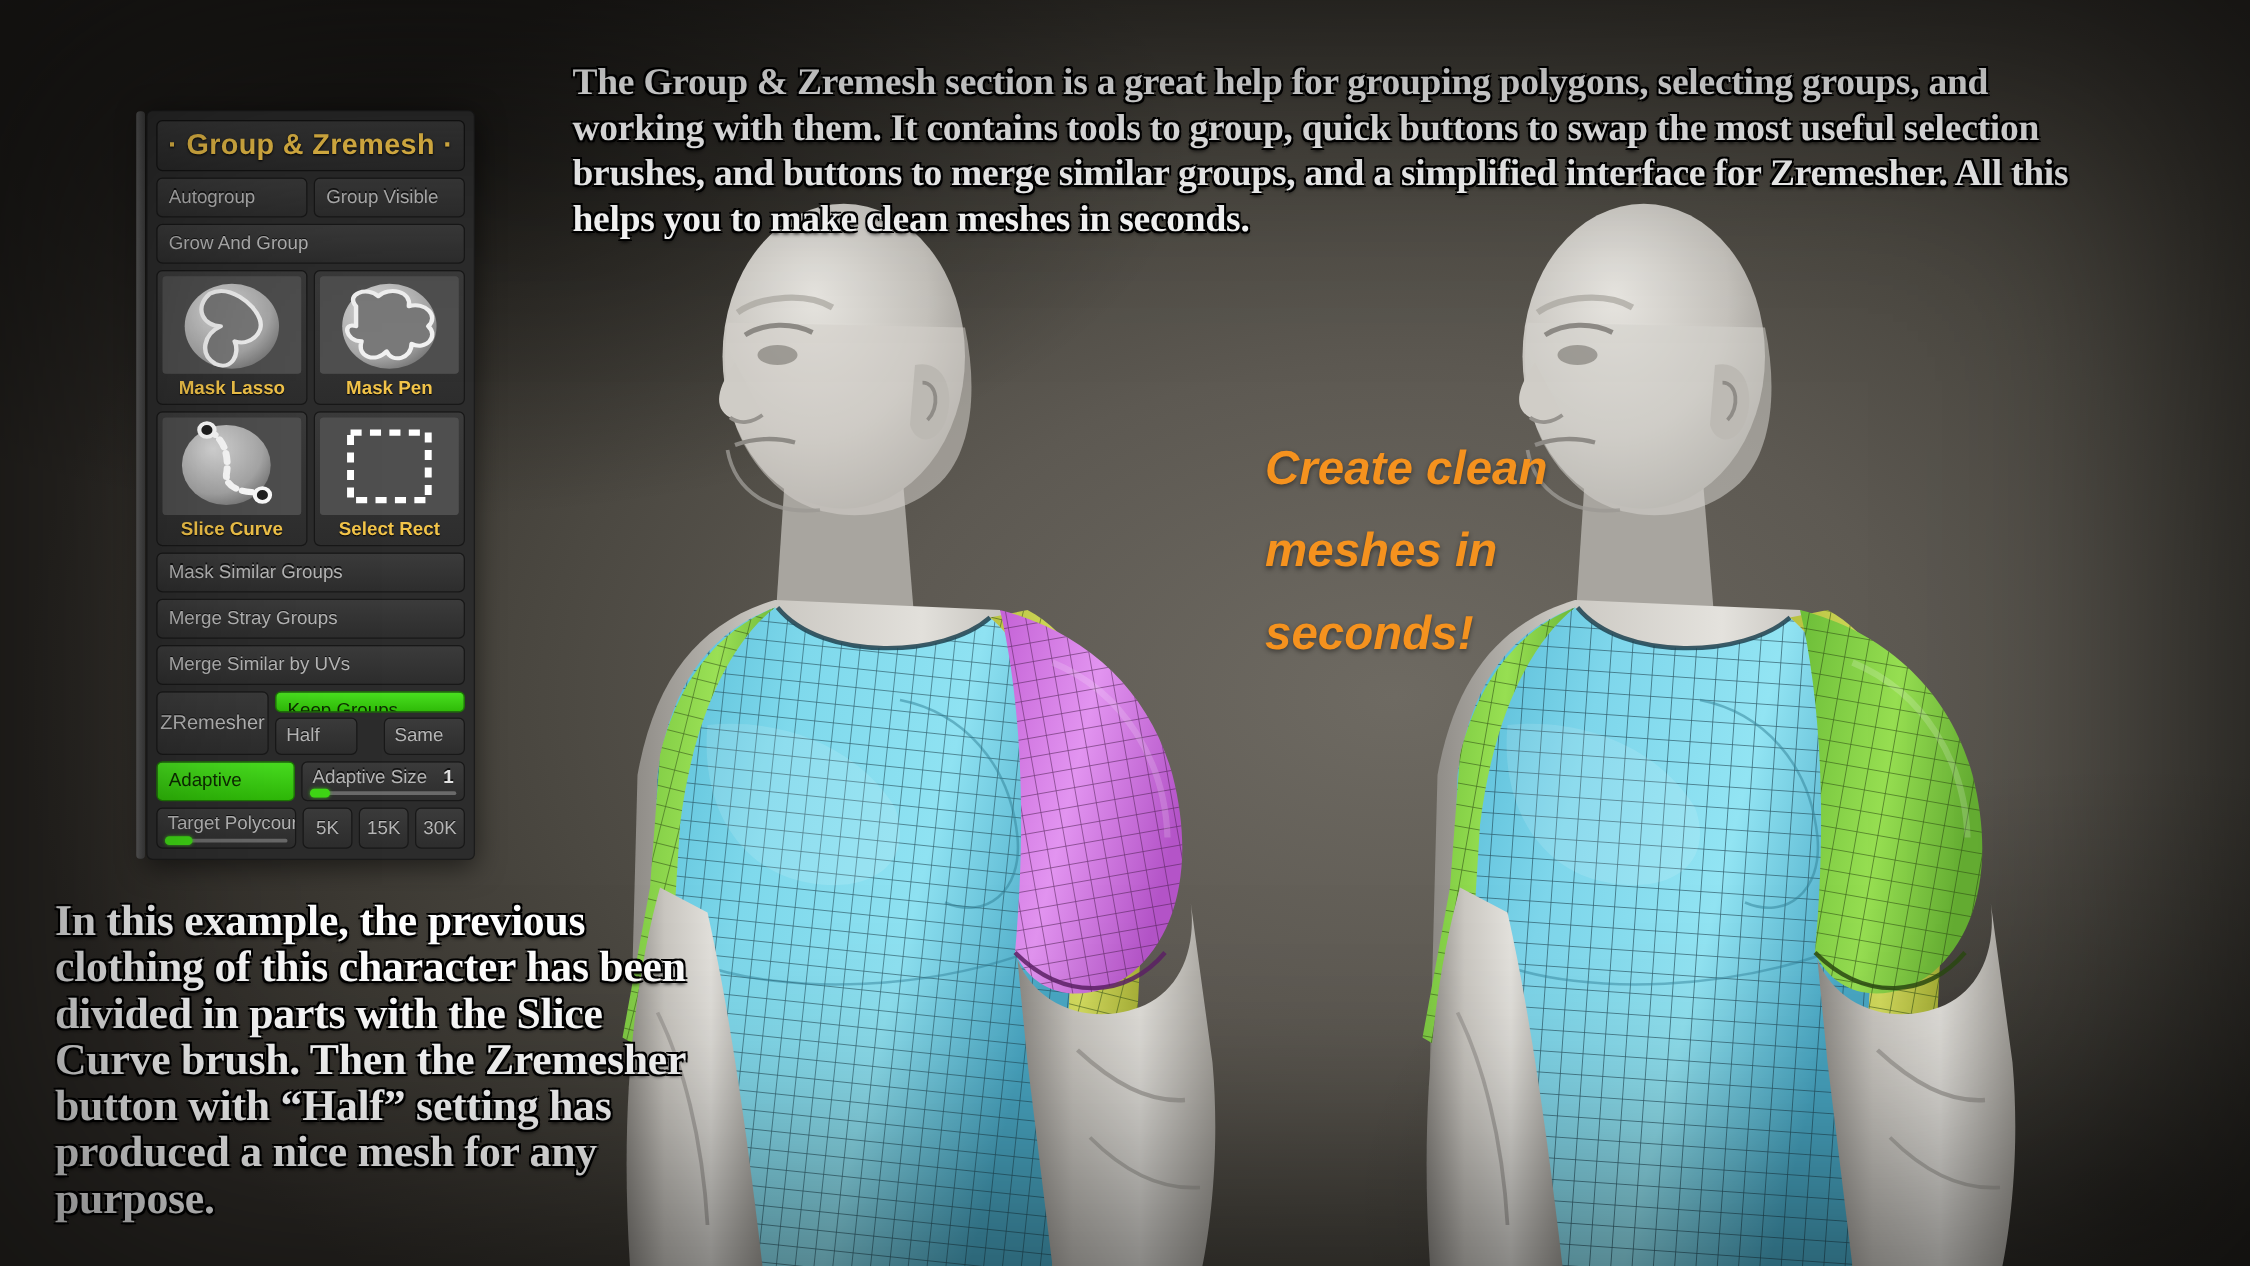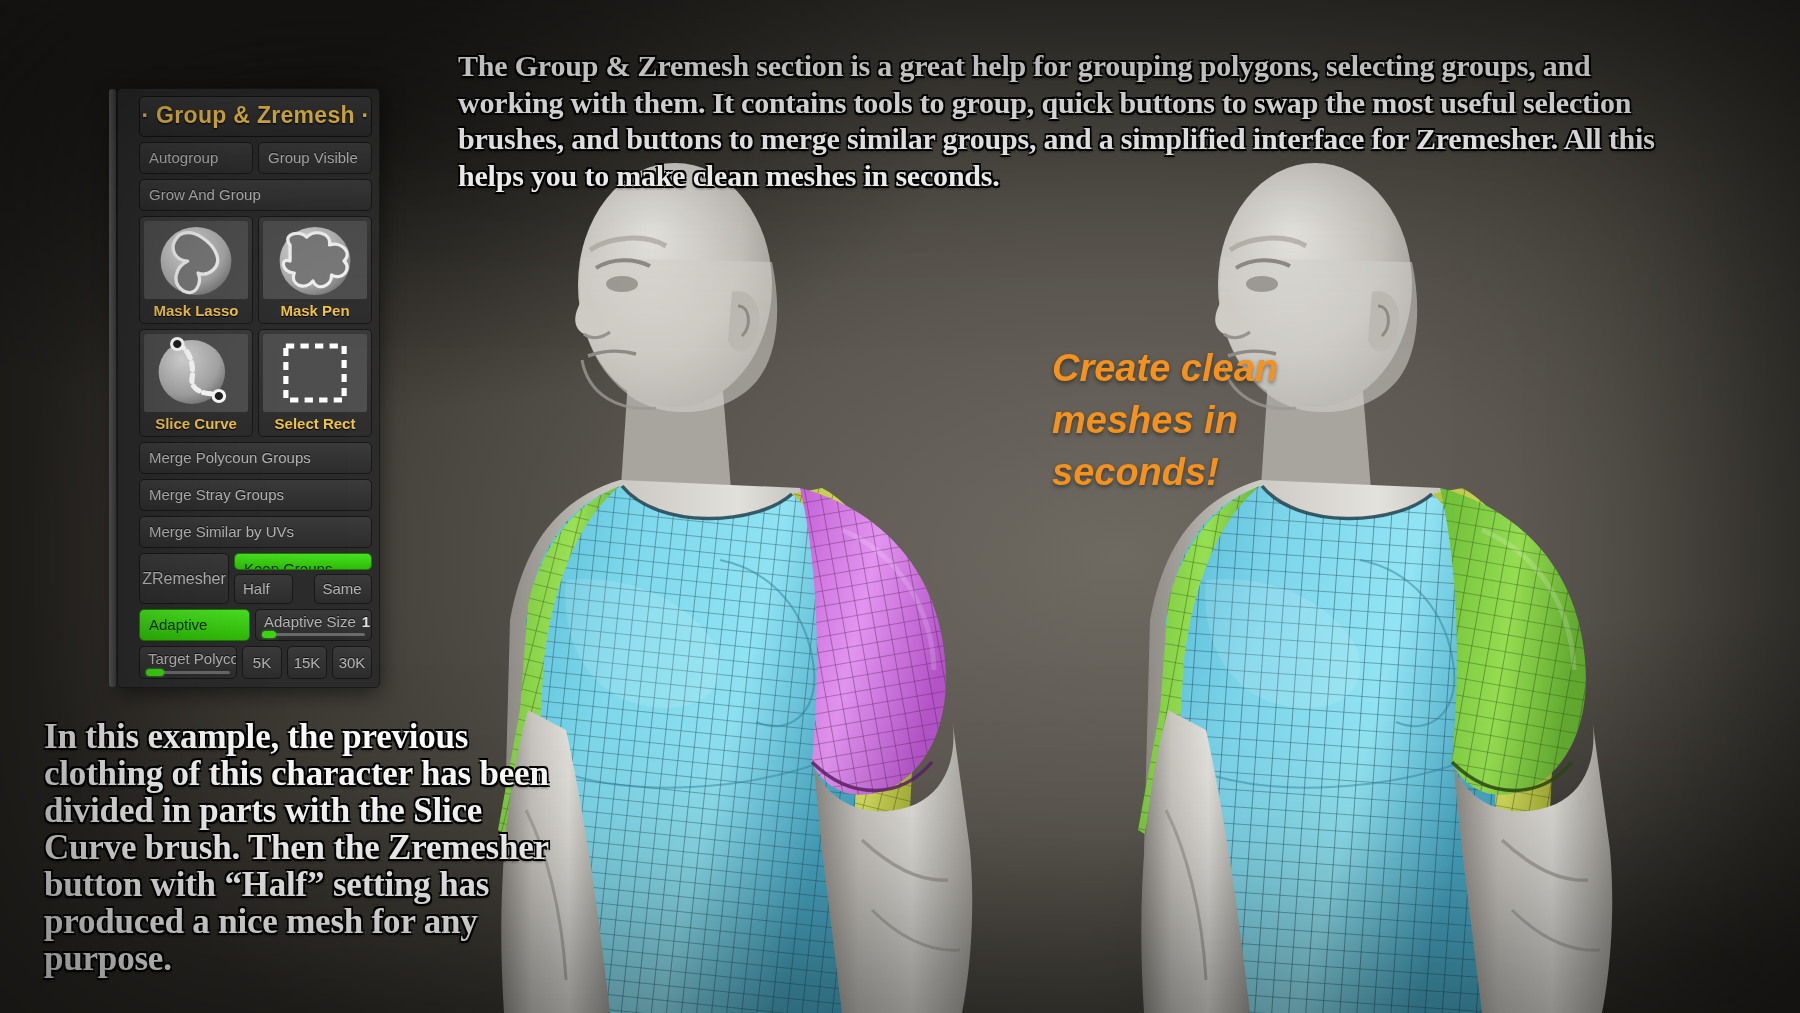--- a/index.html
+++ b/index.html
@@ -56,35 +56,34 @@
     font-size: 35px; line-height: 37px;
   }
   #tagline {
     position: absolute;
     left: 1012px; top: 342px; width: 300px;
     color: #f5921e;
     font-family: "Liberation Sans", sans-serif;
     font-style: italic;
     font-weight: 700;
     font-size: 38px;
-    line-height: 52px;
+    line-height: 66px;
     text-shadow: 0 2px 4px rgba(0,0,0,.45);
     z-index: 20;
-    margin-left: 40px;
   }
 
   
   #zpanel {
     position: absolute;
     left: 117px; top: 88px;
     width: 263px;
     background: #2c2c2c;
     border: 1px solid #1b1b1b;
     border-radius: 5px;
-    padding: 7px 7px 8px 21px;
+    padding: 7px 7px 8px 7px;
     box-shadow: 0 5px 22px rgba(0,0,0,.55);
     z-index: 25;
     user-select: none;
   }
   #zpanel .rail {
     position: absolute;
     left: -9px; top: 0; bottom: 0; width: 7px;
     background: linear-gradient(to right, #5b5b5b, #3c3c3c);
     border-radius: 3px;
   }
@@ -497,21 +496,21 @@
           <svg viewBox="0 0 100 78" preserveAspectRatio="none">
             <rect width="100" height="78" fill="#4f4f4f"></rect>
             <rect x="22" y="12" width="56" height="54" fill="none" stroke="#ffffff" stroke-width="5" stroke-dasharray="8 6" stroke-linecap="butt"></rect>
           </svg>
         </div>
         <span class="cap">Select Rect</span>
       </div>
     </div>
 
     <div class="z-row">
-      <div class="z-btn">Merge Polycoun Groups</div>
+      <div class="z-btn">Mask Similar Groups</div>
     </div>
     <div class="z-row">
       <div class="z-btn">Merge Stray Groups</div>
     </div>
     <div class="z-row">
       <div class="z-btn">Merge Similar by UVs</div>
     </div>
 
     <div class="z-remesh">
       <div class="left">ZRemesher</div>

